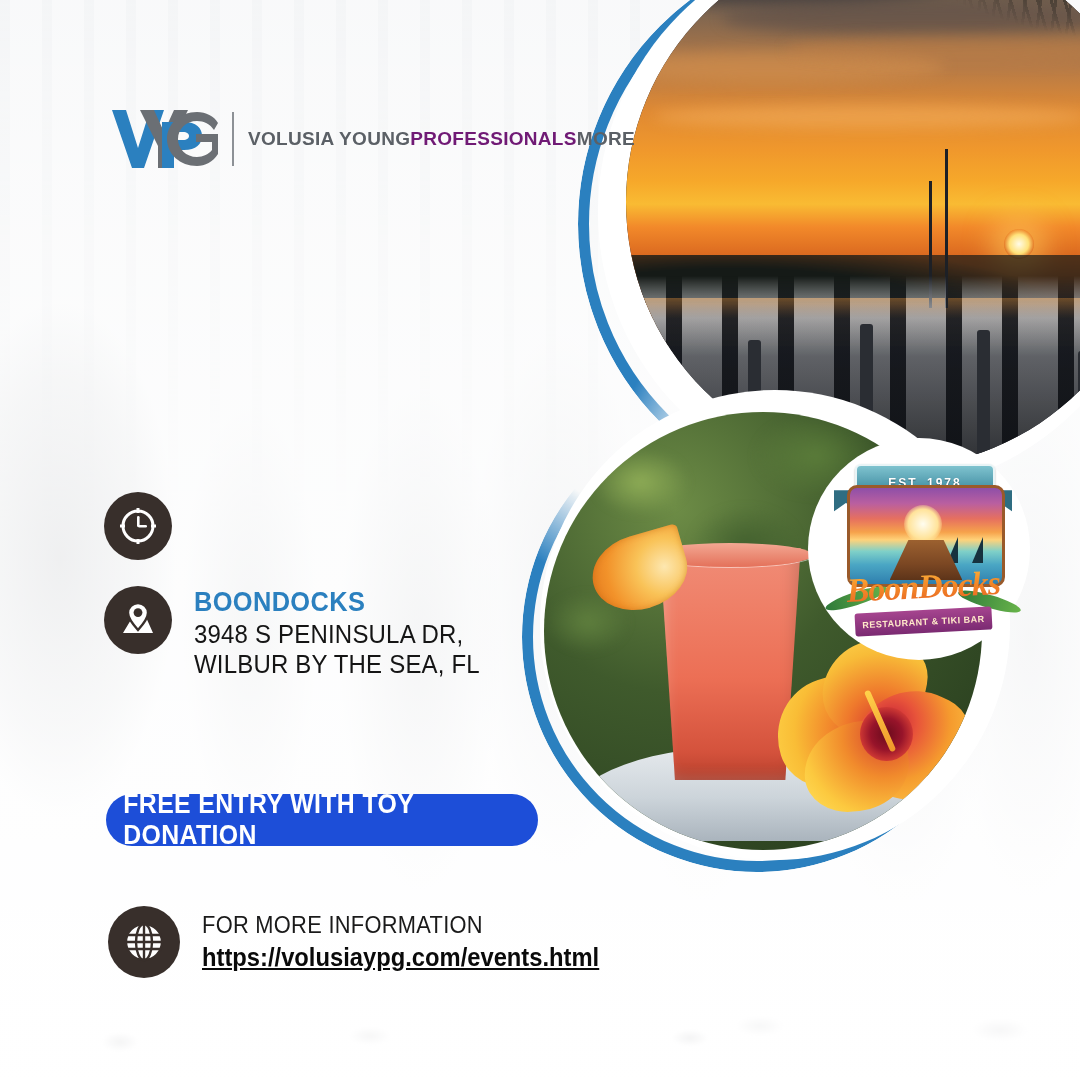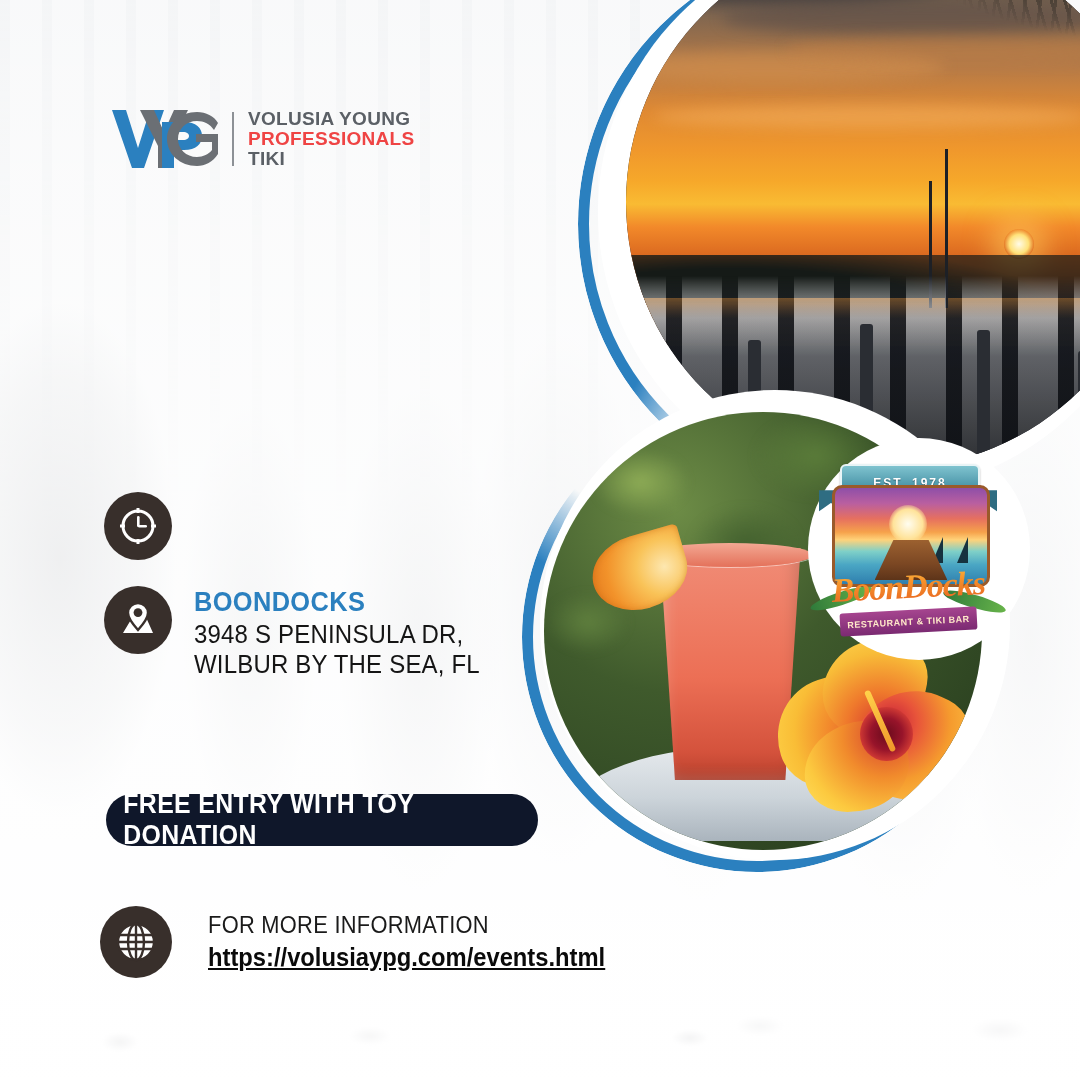--- a/index.html
+++ b/index.html
@@ -203,21 +203,21 @@
     position:absolute;left:52%;top:34%;width:6px;height:34%;
     background:linear-gradient(180deg,#ffd24a,#f0962a);
     border-radius:3px;transform:rotate(-24deg);
   }
 
   
   .badge{
     position:absolute;left:808px;top:438px;width:222px;height:222px;
     border-radius:50%;background:#ffffff;
   }
-  .badge-logo{position:absolute;left:5px;top:22px;width:190px;height:178px;}
+  .badge-logo{position:absolute;left:20px;top:22px;width:190px;height:178px;}
   .banner{
     position:absolute;left:14%;top:2%;width:72%;height:20%;
     background:linear-gradient(180deg,#7fc3cf 0%,#4e98ab 55%,#36798e 100%);
     border-radius:6px;
     display:flex;align-items:center;justify-content:center;
     border:2px solid #e8f4f6;
     box-shadow:0 1px 2px rgba(0,0,0,.3);
   }
   .banner span{
     font-family:"Liberation Sans", sans-serif;
@@ -274,27 +274,27 @@
   }
   .leaf{position:absolute;height:13px;border-radius:50%;background:linear-gradient(90deg,#2f7a3a,#68b44a);}
   .lf1{left:-2%;top:74%;width:34%;transform:rotate(-18deg);}
   .lf2{right:-2%;top:76%;width:34%;transform:rotate(16deg);}
 
   
   .logo{position:absolute;left:110px;top:108px;display:flex;align-items:center;gap:14px;}
   .logo-mark{position:relative;width:108px;height:62px;}
   .logo-mark svg{display:block;}
   .logo-rule{width:2px;height:54px;background:#8d9196;}
-  .logo-text{display:flex;flex-direction:column;line-height:1.04;}
+  .logo-text{display:flex;flex-direction:row;line-height:1.04;}
   .logo-text span{
     font-family:"Liberation Sans", sans-serif;
     font-weight:bold;font-size:19px;letter-spacing:.3px;
   }
   .lt1{color:#5b6066;}
-  .lt2{color:#ef4444;}
+  .lt2{color:#701a75;}
   .lt3{color:#5b6066;}
 
   .headline{position:absolute;left:104px;top:196px;}
   .h-month,.h-word{
     font-family:"Liberation Sans", sans-serif;
     font-weight:bold;
     font-size:118px;
     letter-spacing:-1px;
     line-height:.92;
     transform:scaleX(1.02);
@@ -317,30 +317,30 @@
     transform:scaleX(.94);transform-origin:left center;
   }
   .row-sub{
     font-family:"Liberation Sans", sans-serif;
     font-size:25px;color:#151515;letter-spacing:.2px;line-height:1.2;margin-top:3px;
     transform:scaleX(.96);transform-origin:left center;
   }
 
   .cta{
     position:absolute;left:106px;top:794px;width:432px;height:52px;
-    background:#0f172a;border-radius:33px;
+    background:#1d4ed8;border-radius:33px;
     display:flex;align-items:center;justify-content:flex-end;
   }
   .cta span{
     font-family:"Liberation Sans", sans-serif;font-weight:bold;
     font-size:27px;color:#ffffff;letter-spacing:.4px;
     transform:scaleX(.92);
   }
 
-  .footer{position:absolute;left:100px;top:906px;display:flex;align-items:center;gap:36px;}
+  .footer{position:absolute;left:108px;top:906px;display:flex;align-items:center;gap:22px;}
   .globe{width:72px;height:72px;border-radius:50%;background:#382f2b;
     display:flex;align-items:center;justify-content:center;flex:0 0 72px;}
   .f-text{display:flex;flex-direction:column;line-height:1.25;}
   .f-label{
     font-family:"Liberation Sans", sans-serif;font-size:23px;color:#1a1a1a;
     letter-spacing:.3px;transform:scaleX(.95);transform-origin:left center;
   }
   .f-url{
     font-family:"Liberation Sans", sans-serif;font-weight:bold;font-size:25px;
     color:#0a0a0a;text-decoration:underline;letter-spacing:0;margin-top:2px;
@@ -432,21 +432,21 @@
         <path d="M2 2 L16 2 L28 40 L40 2 L54 2 L34 60 L22 60 Z" fill="#2b80bf"></path>
         <path d="M30 2 L44 2 L54 24 L64 2 L78 2 L60 38 L60 60 L48 60 L48 38 Z" fill="#6b6f74"></path>
         <path d="M52 14 L74 14 C86 14 92 20 92 28 C92 36 86 42 74 42 L64 42 L64 60 L52 60 Z M64 24 L64 32 L73 32 C77 32 79 30 79 28 C79 26 77 24 73 24 Z" fill="#2b80bf"></path>
         <path d="M104 22 C100 16 94 13 87 13 C76 13 68 21 68 31 C68 41 76 49 87 49 C93 49 99 46 102 42 L102 34 L86 34 L86 26 L108 26 L108 46 C103 54 95 58 87 58 C70 58 57 46 57 31 C57 16 70 4 87 4 C96 4 104 8 108 15 Z" fill="#6b6f74"></path>
       </svg>
     </div>
     <div class="logo-rule"></div>
     <div class="logo-text">
       <span class="lt1">VOLUSIA YOUNG</span>
       <span class="lt2">PROFESSIONALS</span>
-      <span class="lt3">TIKI</span>
+      <span class="lt3">MORE</span>
     </div>
   </div>
 
 
   <div class="details">
 
 
     <div class="row">
       <div class="ico">
         <svg width="38" height="38" viewBox="0 0 38 38" xmlns="http://www.w3.org/2000/svg">

